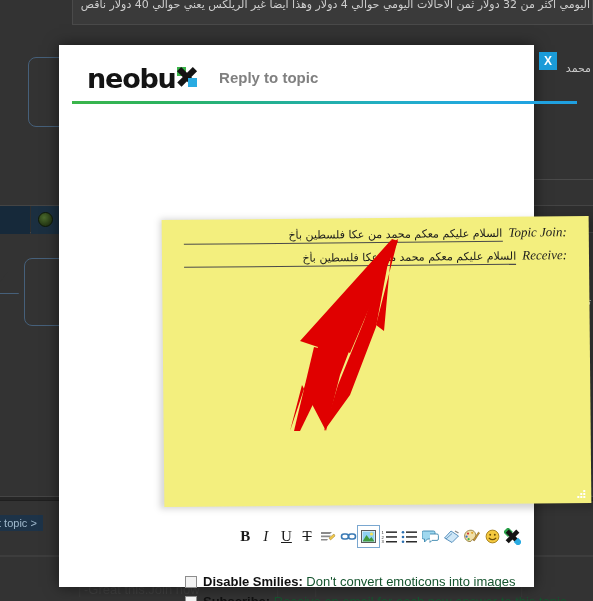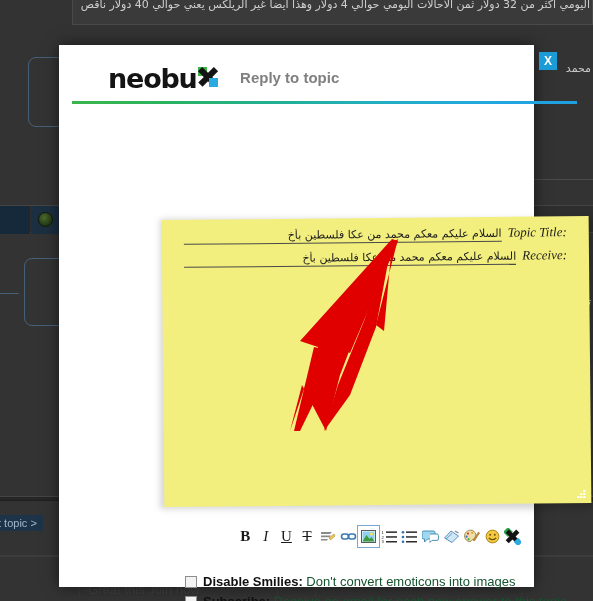--- a/index.html
+++ b/index.html
@@ -203,21 +203,20 @@
     line-height: 18px;
     cursor: pointer;
     z-index: 30;
     font-family: "Liberation Sans", sans-serif;
   }
 
   .modal-header {
     position: relative;
     height: 55px;
     padding: 16px 0 0 28px;
-    margin-left: 21px;
   }
   .logo-wrap {
     display: inline-block;
     vertical-align: middle;
     position: relative;
     top: 2px;
   }
   .logo-text {
     font-family: "DejaVu Sans", sans-serif;
     font-size: 27px;
@@ -447,21 +446,21 @@
 
     <div class="gradient-rule"></div>
 
     <div class="modal-body">
 
       <div class="note-shadow"></div>
       <div class="note">
         <div class="note-inner">
 
           <div class="note-row r1">
-            <span class="note-label">Topic Title:</span>
+            <span class="note-label">Topic Join:</span>
             <span class="note-value">السلام عليكم معكم محمد من عكا فلسطين بأخ</span>
           </div>
 
           <div class="note-row r2">
             <span class="note-label">Receive:</span>
             <span class="note-value">السلام عليكم معكم محمد من عكا فلسطين بأخ</span>
           </div>
 
         </div>
         <div class="note-resize">

